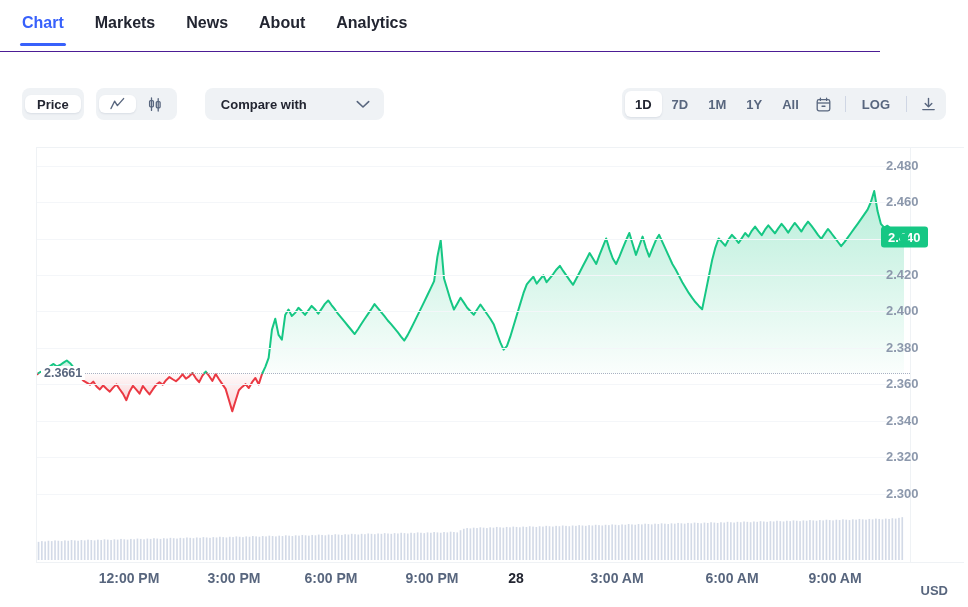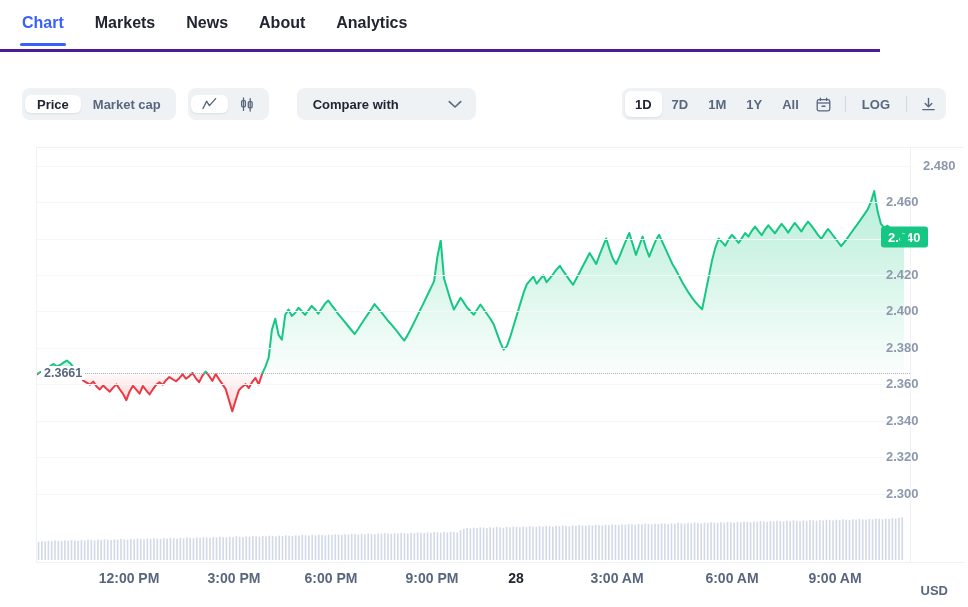--- a/index.html
+++ b/index.html
@@ -10,21 +10,21 @@
     font-family: "Liberation Sans", sans-serif;
     overflow: hidden;
   }
 
   
   .tabbar {
     position: absolute; left: 0; top: 0;
     width: 880px; height: 52px;
     display: flex; align-items: flex-start;
     padding-left: 22px;
-    border-bottom: 3px solid #4c1d95;
+    border-bottom: 1px solid #4c1d95;
     text-align: center;
   }
   .tab {
     position: relative;
     font-size: 16px; font-weight: 700;
     color: #222531;
     padding: 14px 0 14px 0;
     margin-right: 31px;
     cursor: pointer;
     white-space: nowrap;
@@ -198,23 +198,20 @@
   <div class="tab"><span>News</span></div>
   <div class="tab"><span>About</span></div>
   <div class="tab"><span>Analytics</span></div>
 </div>
 
 <div class="toolbar">
 
   <div class="pillgroup">
     <div class="pill active">
         <span>Price</span>
-      </div>
-    <div class="pill">
-        <span>Market cap</span>
       </div>
   </div>
 
   <div class="gap12"></div>
 
   <div class="pillgroup">
     <div class="pill icon active">
       <svg width="15" height="14" viewBox="0 0 15 14" fill="none" aria-hidden="true">
         <path d="M1 11.5 L4.6 4.2 L7.4 8.6 L13.6 1.6" stroke="#58667e" stroke-width="1.4" stroke-linecap="round" stroke-linejoin="round"></path>
       </svg>
@@ -590,21 +587,21 @@
       <div class="gl" style="top: 345.8px;"></div>
     </div>
   <div id="ref-layer">
       <div class="refline" style="top: 225.2px;"></div>
       <div class="reflabel" style="top: 225.2px; left: 4px;">2.3661</div>
     </div>
 
 </div>
 
 <div id="ylabels">
-    <div class="ylab" style="top: 164.508px; margin-left: 37px;">2.480</div>
+    <div class="ylab" style="top: 164.508px;">2.480</div>
     <div class="ylab" style="top: 200.982px;">2.460</div>
     <div class="ylab current" style="top: 237.456px;">2.440</div>
     <div class="ylab" style="top: 273.93px;">2.420</div>
     <div class="ylab" style="top: 310.404px;">2.400</div>
     <div class="ylab" style="top: 346.878px;">2.380</div>
     <div class="ylab" style="top: 383.353px;">2.360</div>
     <div class="ylab" style="top: 419.827px;">2.340</div>
     <div class="ylab" style="top: 456.301px;">2.320</div>
     <div class="ylab" style="top: 492.775px;">2.300</div>
   </div>

